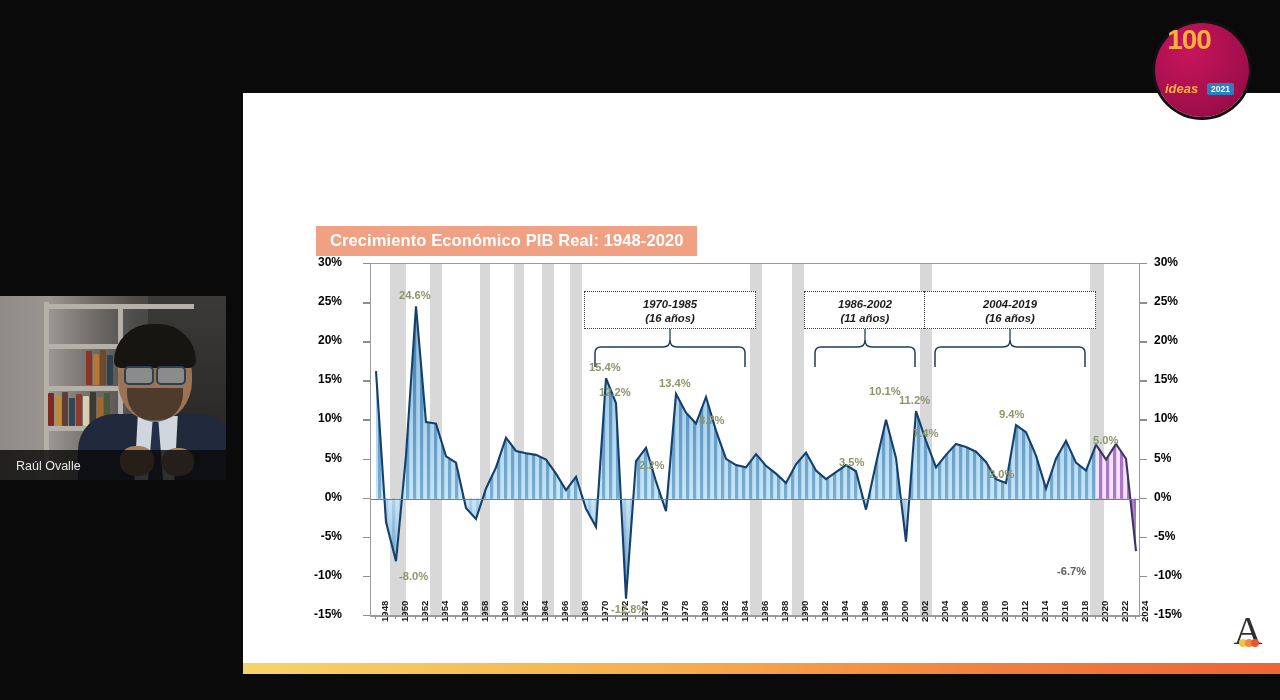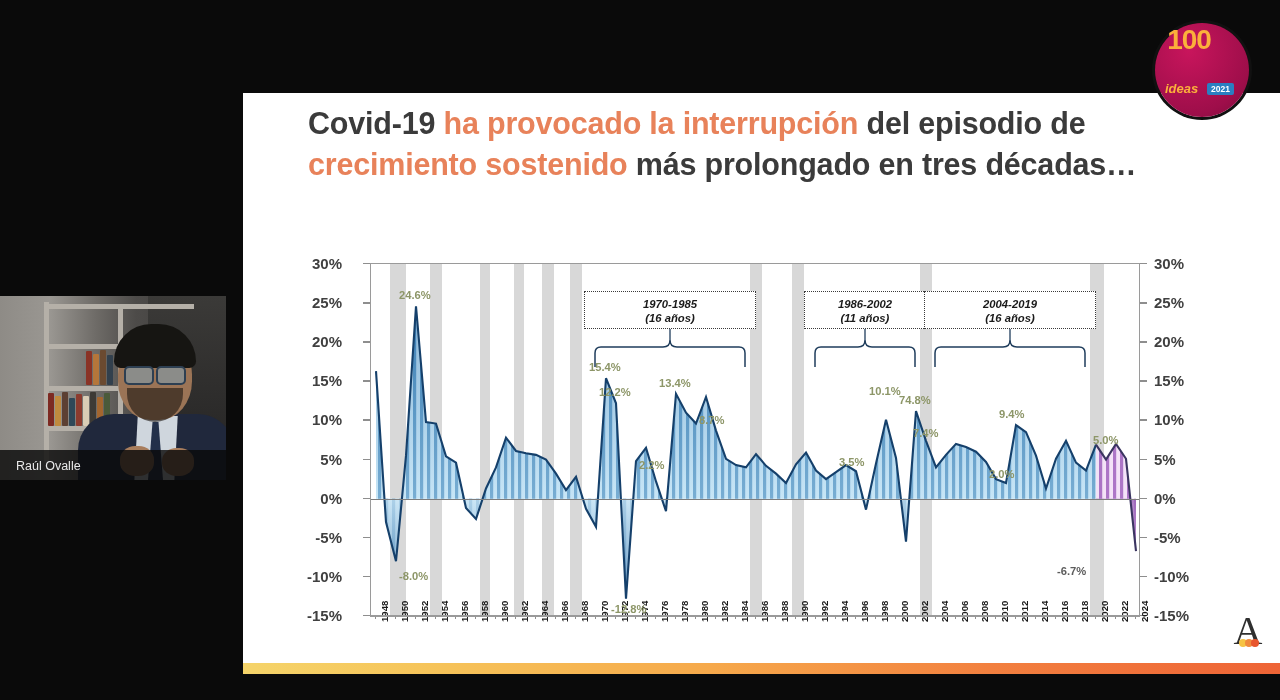--- a/index.html
+++ b/index.html
@@ -54,21 +54,21 @@
     padding:5px 14px 6px 14px;letter-spacing:.1px;}
 
   
   #plot{position:absolute;left:127px;top:170px;width:770px;height:352px;
     border-left:1.6px solid #9a9a9a;border-right:1.6px solid #9a9a9a;
     border-top:1.6px solid #9a9a9a;box-sizing:border-box;background:#fff;}
   #plotinner{position:absolute;inset:0;overflow:hidden;}
   .band{position:absolute;top:0;bottom:0;background:#d6d6d6;opacity:.95;}
   .zero-line{position:absolute;left:0;right:0;height:1.4px;background:#7d7d7d;}
 
-  .axis-label{position:absolute;font-size:15px;font-weight:bold;color:#404040;}
+  .axis-label{position:absolute;font-size:12px;font-weight:bold;color:#000000;}
   .tickmark{position:absolute;width:7px;height:1.4px;background:#8e8e8e;}
 
   .xlabel{position:absolute;font-size:9.6px;font-weight:bold;color:#1a1a1a;
     transform-origin:left top;transform:rotate(-90deg);white-space:nowrap;}
   .xtick{position:absolute;width:1.2px;height:4px;background:#8e8e8e;}
 
   .dlabel{position:absolute;font-size:11.2px;font-weight:bold;color:#8d9668;
     white-space:nowrap;}
   .dlabel.dark{color:#5c5c5c;}
 
@@ -138,24 +138,22 @@
     <div class="person-glass" style="left:124px;"></div>
     <div class="person-glass" style="left:156px;"></div>
     <div class="hand" style="left:120px;top:150px;width:34px;height:30px;"></div>
     <div class="hand" style="left:162px;top:152px;width:32px;height:28px;"></div>
     <div class="vt-namebar"></div>
     <div class="vt-name">Raúl Ovalle</div>
   </div>
 
   <div id="slide">
 
-    <div id="headline">
-      <span>Covid-19 </span><span class="hl">ha provocado la interrupción</span><span> del episodio de </span><span class="hl">crecimiento sostenido</span><span> más prolongado en tres décadas…</span>
-    </div>
-
+
+    <div id="chart-banner">Crecimiento Económico PIB Real: 1948-2020</div>
 
     <div id="plot">
       <div id="plotinner">
           <div class="band" style="left: 19px; width: 16px;"></div>
           <div class="band" style="left: 59px; width: 12px;"></div>
           <div class="band" style="left: 109px; width: 10px;"></div>
           <div class="band" style="left: 143px; width: 10px;"></div>
           <div class="band" style="left: 171px; width: 12px;"></div>
           <div class="band" style="left: 199px; width: 12px;"></div>
           <div class="band" style="left: 379px; width: 12px;"></div>
@@ -326,21 +324,21 @@
         <div class="dlabel" style="left: 156px; top: 196.24px;">24.6%</div>
         <div class="dlabel" style="left: 156px; top: 477.413px; text-align: right;">-8.0%</div>
         <div class="dlabel" style="left: 346px; top: 268.204px;">15.4%</div>
         <div class="dlabel" style="left: 356px; top: 293.236px;">12.2%</div>
         <div class="dlabel" style="left: 368px; top: 510.267px;">-12.8%</div>
         <div class="dlabel" style="left: 416px; top: 283.849px;">13.4%</div>
         <div class="dlabel" style="left: 456px; top: 320.613px;">8.7%</div>
         <div class="dlabel" style="left: 396px; top: 366px;">2.2%</div>
         <div class="dlabel" style="left: 596px; top: 363.289px;">3.5%</div>
         <div class="dlabel" style="left: 626px; top: 292px;">10.1%</div>
-        <div class="dlabel" style="left: 656px; top: 301.058px;">74.8%</div>
+        <div class="dlabel" style="left: 656px; top: 301.058px;">11.2%</div>
         <div class="dlabel" style="left: 670px; top: 333.782px;">7.4%</div>
         <div class="dlabel" style="left: 746px; top: 375.022px;">2.0%</div>
         <div class="dlabel" style="left: 756px; top: 315.138px;">9.4%</div>
         <div class="dlabel dark" style="left: 814px; top: 471.938px;">-6.7%</div>
         <div class="dlabel" style="left: 850px; top: 340.524px;">5.0%</div>
         <div class="era-box" style="left: 341px; top: 198px; width: 172px; height: 38px;">
           <div>1970-1985</div>
           <div>(16 años)</div>
         </div>
         <svg width="156" height="38" style="position: absolute; left: 349px; top: 236px;">

